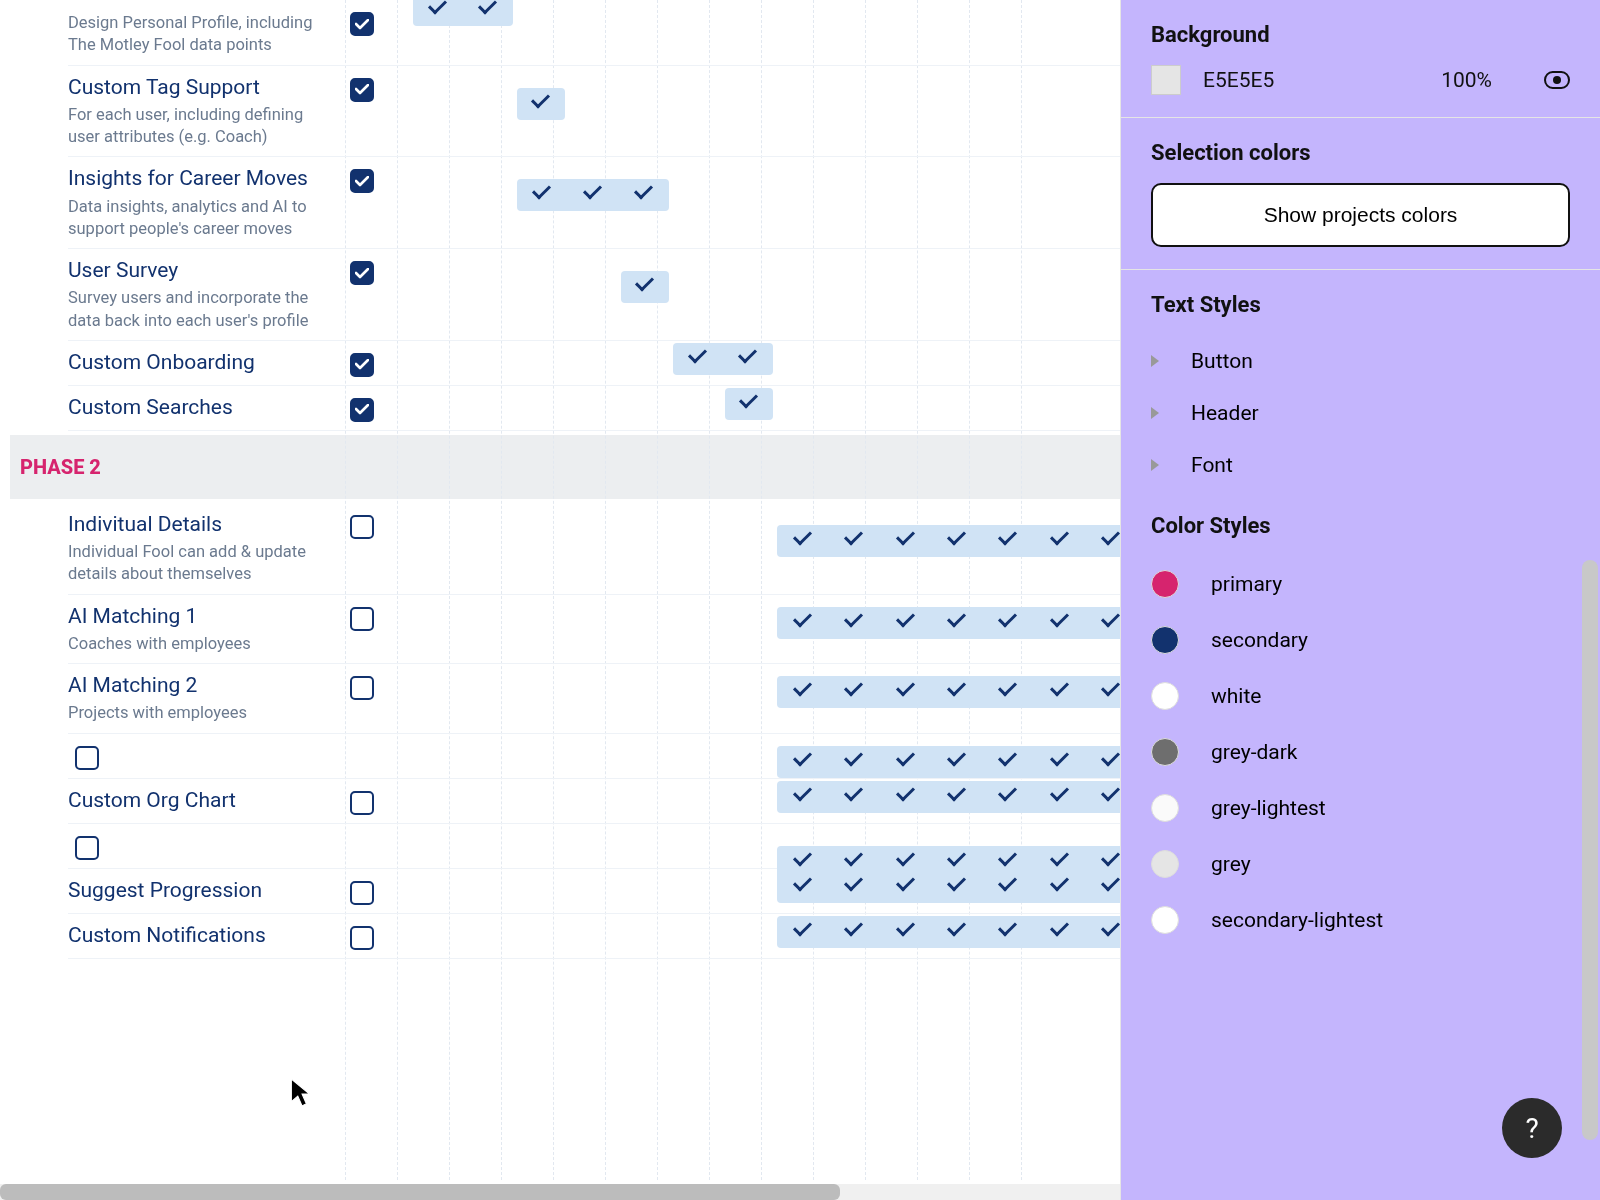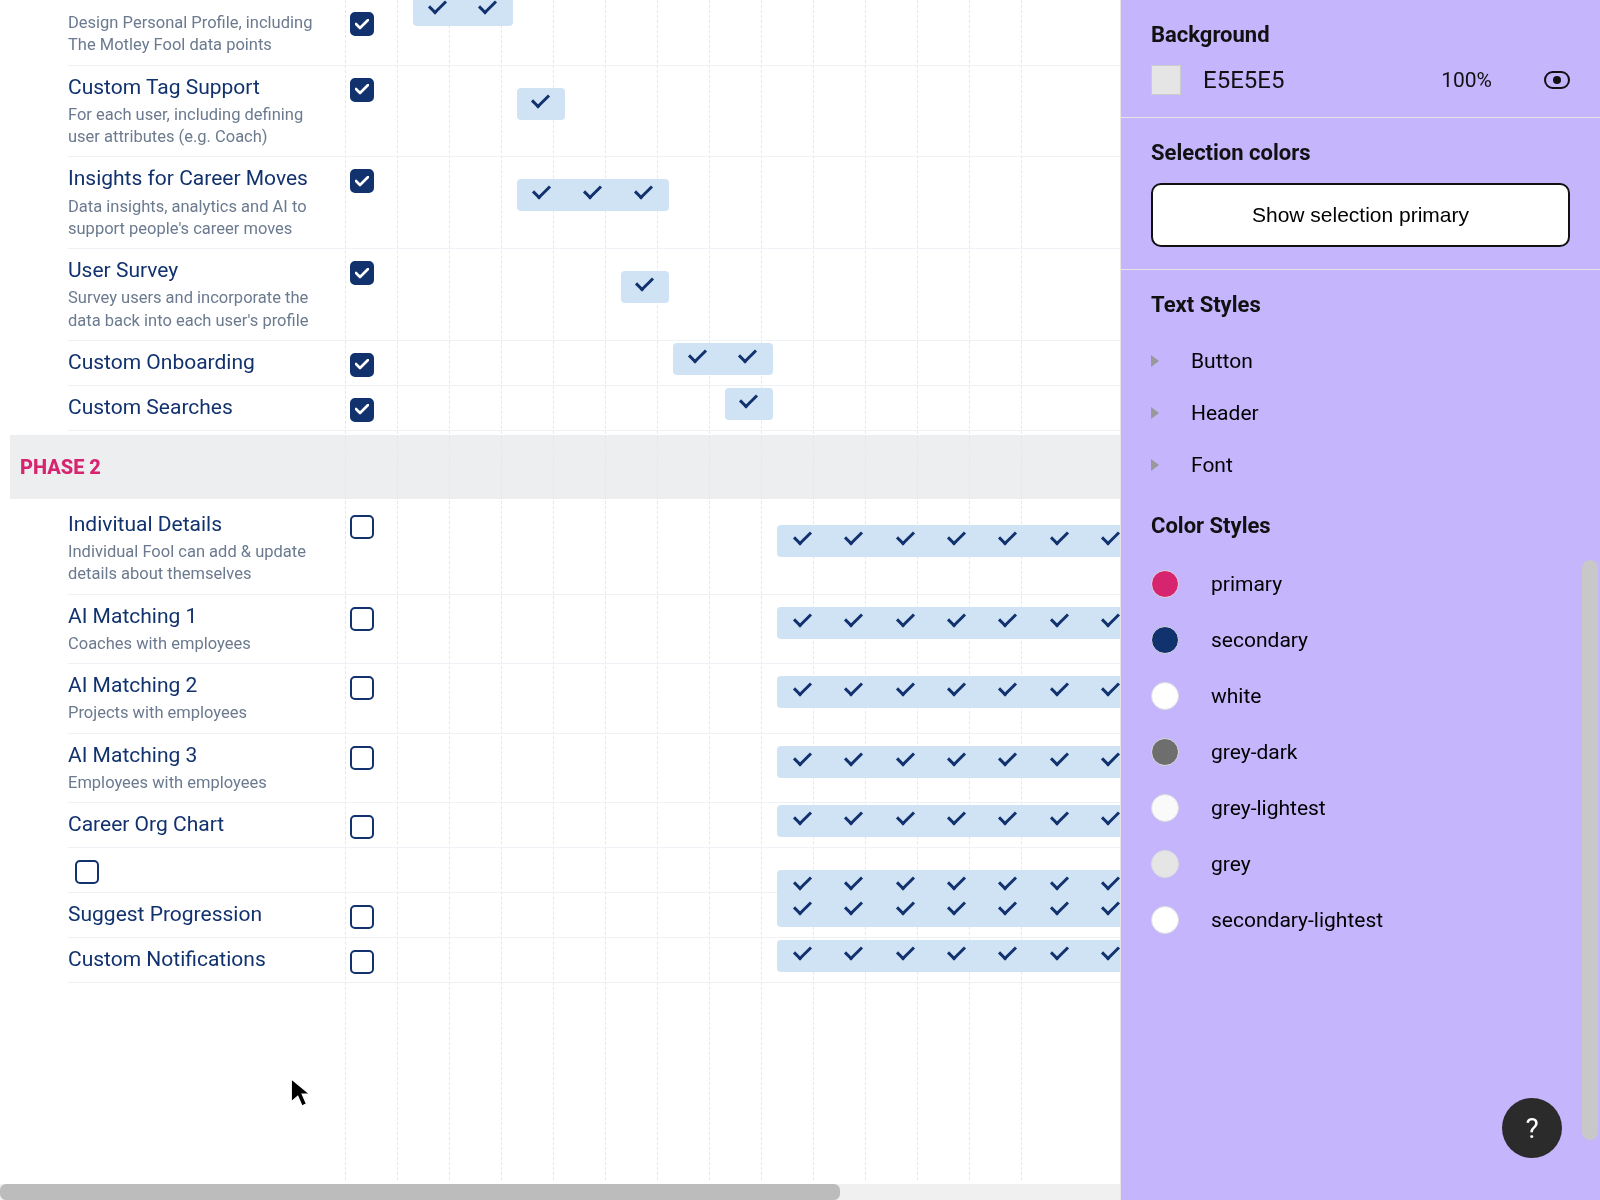--- a/index.html
+++ b/index.html
@@ -24,21 +24,21 @@
 
 .tick { width: 18px; height: 14px; }
 .tick::before { content: ""; display: block; width: 14px; height: 7px; border-left: 3px solid currentColor; border-bottom: 3px solid currentColor; transform: rotate(-45deg); margin-top: -3px; }
 
 .phase-banner { background: #eceef0; padding: 20px 10px; font-weight: 800; color: #d6246e; font-size: 20px; margin: 4px 0 4px -10px; }
 
 .sidebar-section { padding: 22px 30px; border-bottom: 1px solid #e5e5e5; }
 .sidebar-heading { font-weight: 700; font-size: 22px; color: #111; margin-bottom: 18px; }
 .bg-row { display: flex; align-items: center; gap: 22px; }
 .bg-swatch { width: 30px; height: 30px; background: #e5e5e5; border: 1px solid #ccc; }
-.bg-hex { font-size: 24px; color: #111; flex: 1; }
+.bg-hex { font-size: 21px; color: #111; flex: 1; }
 .bg-opacity { font-size: 21px; color: #111; margin-right: 30px; }
 .eye-icon { width: 26px; height: 18px; border: 2px solid #111; border-radius: 60% 60% 60% 60% / 90% 90% 90% 90%; position: relative; }
 .eye-icon::after { content: ""; position: absolute; width: 8px; height: 8px; background: #111; border-radius: 50%; left: 50%; top: 50%; transform: translate(-50%, -50%); }
 
 .selection-btn { width: 100%; border: 2px solid #111; border-radius: 10px; padding: 18px; background: #fff; font-size: 21px; text-align: center; cursor: pointer; }
 
 .style-item { display: flex; align-items: center; gap: 32px; padding: 14px 0; font-size: 21px; cursor: pointer; }
 .caret { width: 0; height: 0; border-top: 6px solid transparent; border-bottom: 6px solid transparent; border-left: 8px solid #999; }
 .swatch-circle { width: 28px; height: 28px; border-radius: 50%; border: 1px solid #ddd; }
 
@@ -230,40 +230,36 @@
             <span class="tick"></span>
             <span class="tick"></span>
             <span class="tick"></span>
             <span class="tick"></span>
             <span class="tick"></span>
             <span class="tick"></span>
             <span class="tick"></span>
           </div>
         </div>
         <div class="feature-row row-wrap">
-          <div class="feature-text">
-            <div class="feature-title">AI Matching 3</div>
-            <div class="feature-desc">Employees with employees</div>
-          </div>
           <div class="checkbox-col">
             <div class="checkbox"></div>
           </div>
           <div class="check-bar bar" style="left: 709px; top: 12px; width: 360px; justify-content: space-around; gap: 0px;">
             <span class="tick"></span>
             <span class="tick"></span>
             <span class="tick"></span>
             <span class="tick"></span>
             <span class="tick"></span>
             <span class="tick"></span>
             <span class="tick"></span>
           </div>
         </div>
         <div class="feature-row row-wrap">
           <div class="feature-text">
-            <div class="feature-title">Career Org Chart</div>
+            <div class="feature-title">Custom Org Chart</div>
           </div>
           <div class="checkbox-col">
             <div class="checkbox"></div>
           </div>
           <div class="check-bar bar" style="left: 709px; top: 2px; width: 360px; justify-content: space-around; gap: 0px;">
             <span class="tick"></span>
             <span class="tick"></span>
             <span class="tick"></span>
             <span class="tick"></span>
             <span class="tick"></span>
@@ -338,21 +334,21 @@
       <div class="bg-row">
         <div class="bg-swatch"></div>
         <div class="bg-hex">E5E5E5</div>
         <div class="bg-opacity">100%</div>
         <div class="eye-icon"></div>
       </div>
     </div>
 
     <div class="sidebar-section">
       <div class="sidebar-heading">Selection colors</div>
-      <button class="selection-btn">Show selection primary</button>
+      <button class="selection-btn">Show projects colors</button>
     </div>
 
     <div class="sidebar-section" style="border-bottom:none">
       <div class="sidebar-heading">Text Styles</div>
       <div id="text-styles-list">
           <div class="style-item">
             <span class="caret"></span>
             <span>Button</span>
           </div>
           <div class="style-item">

